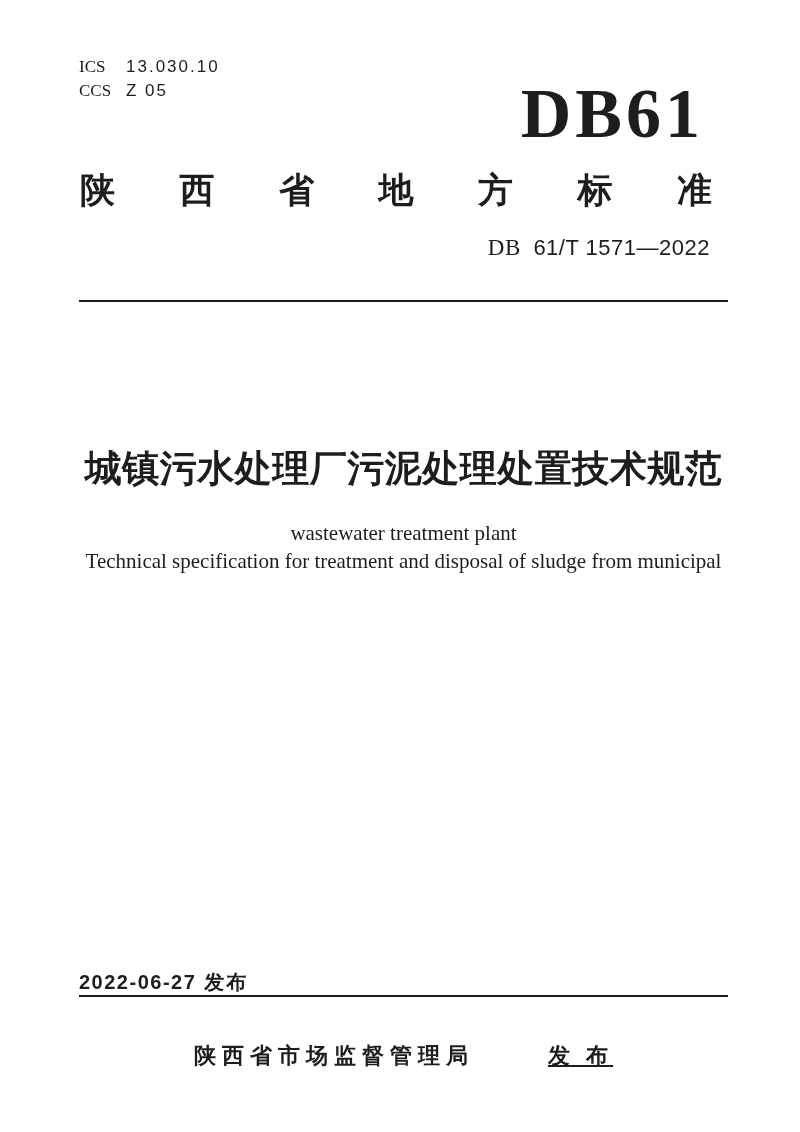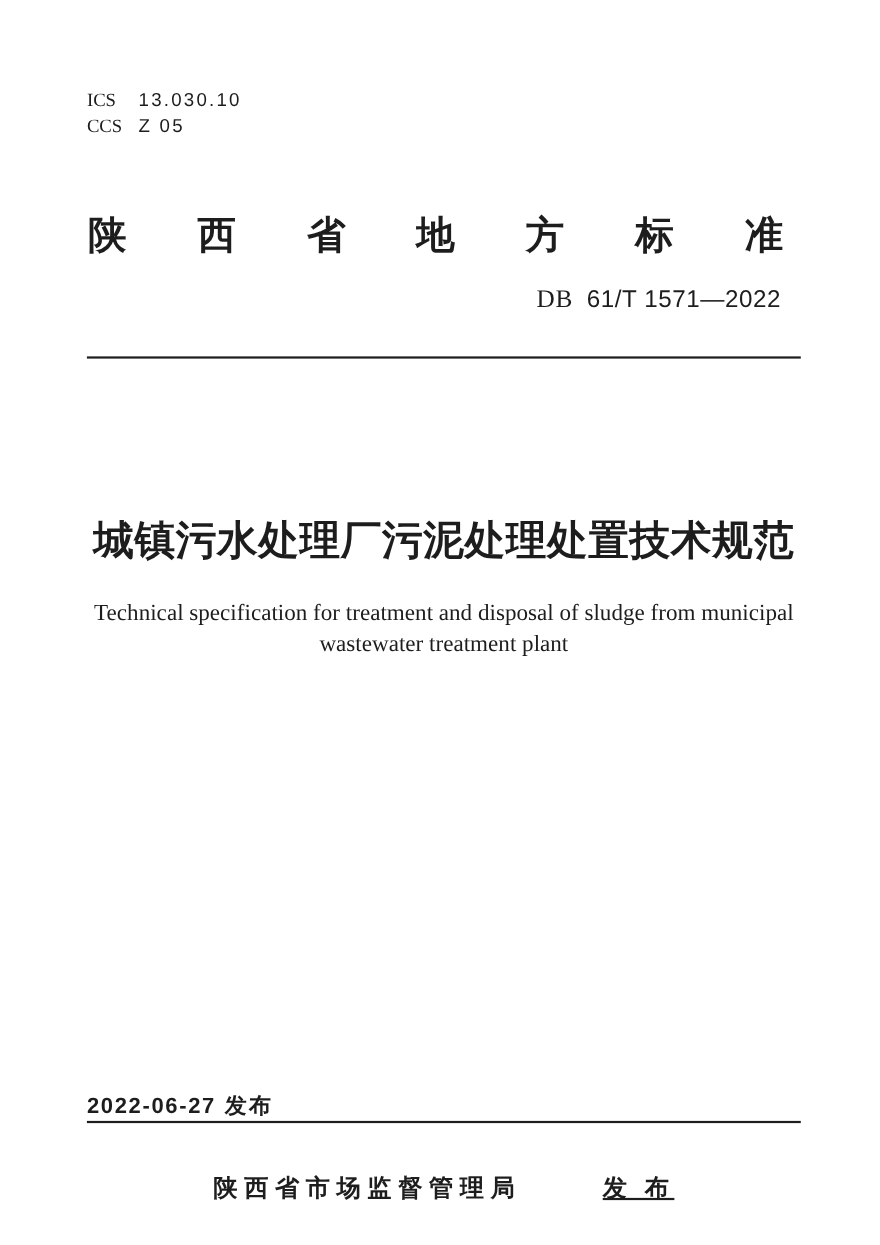--- a/index.html
+++ b/index.html
@@ -11,21 +11,20 @@
     color: #1d1d1d;
     font-family: "Liberation Sans", sans-serif;
     overflow: hidden;
   }
   .content {
     position: absolute;
     left: 79px;
     right: 72px;
     top: 0;
     bottom: 0;
-    margin-top: 24px;
   }
   
   .codes-block {
     position: absolute;
     top: 55px;
     left: 0;
     font-size: 17px;
     line-height: 24px;
   }
   .code-row { display: flex; }
@@ -156,20 +155,21 @@
       <div class="code-row">
         <span class="code-label">ICS</span>
         <span class="code-value">13.030.10</span>
       </div>
       <div class="code-row">
         <span class="code-label">CCS</span>
         <span class="code-value">Z 05</span>
       </div>
     </div>
 
+    <div class="db61">DB61</div>
 
     <div class="std-type char-justify">
         <span>陕</span>
         <span>西</span>
         <span>省</span>
         <span>地</span>
         <span>方</span>
         <span>标</span>
         <span>准</span>
       </div>
@@ -177,22 +177,22 @@
     <div class="std-code">
       <span class="prefix">DB</span>
       <span class="number">61/T 1571—2022</span>
     </div>
 
     <div class="rule rule-top"></div>
 
     <div class="title-cn">城镇污水处理厂污泥处理处置技术规范</div>
 
     <div class="title-en">
+      <div>wastewater treatment plant</div>
       <div>Technical specification for treatment and disposal of sludge from municipal</div>
-      <div>wastewater treatment plant</div>
     </div>
 
     <div class="dates-row">
       <div class="date-item">
         <span>2022-06-27</span><span class="date-label">发布</span>
       </div>
     </div>
 
     <div class="rule rule-bottom"></div>
 

